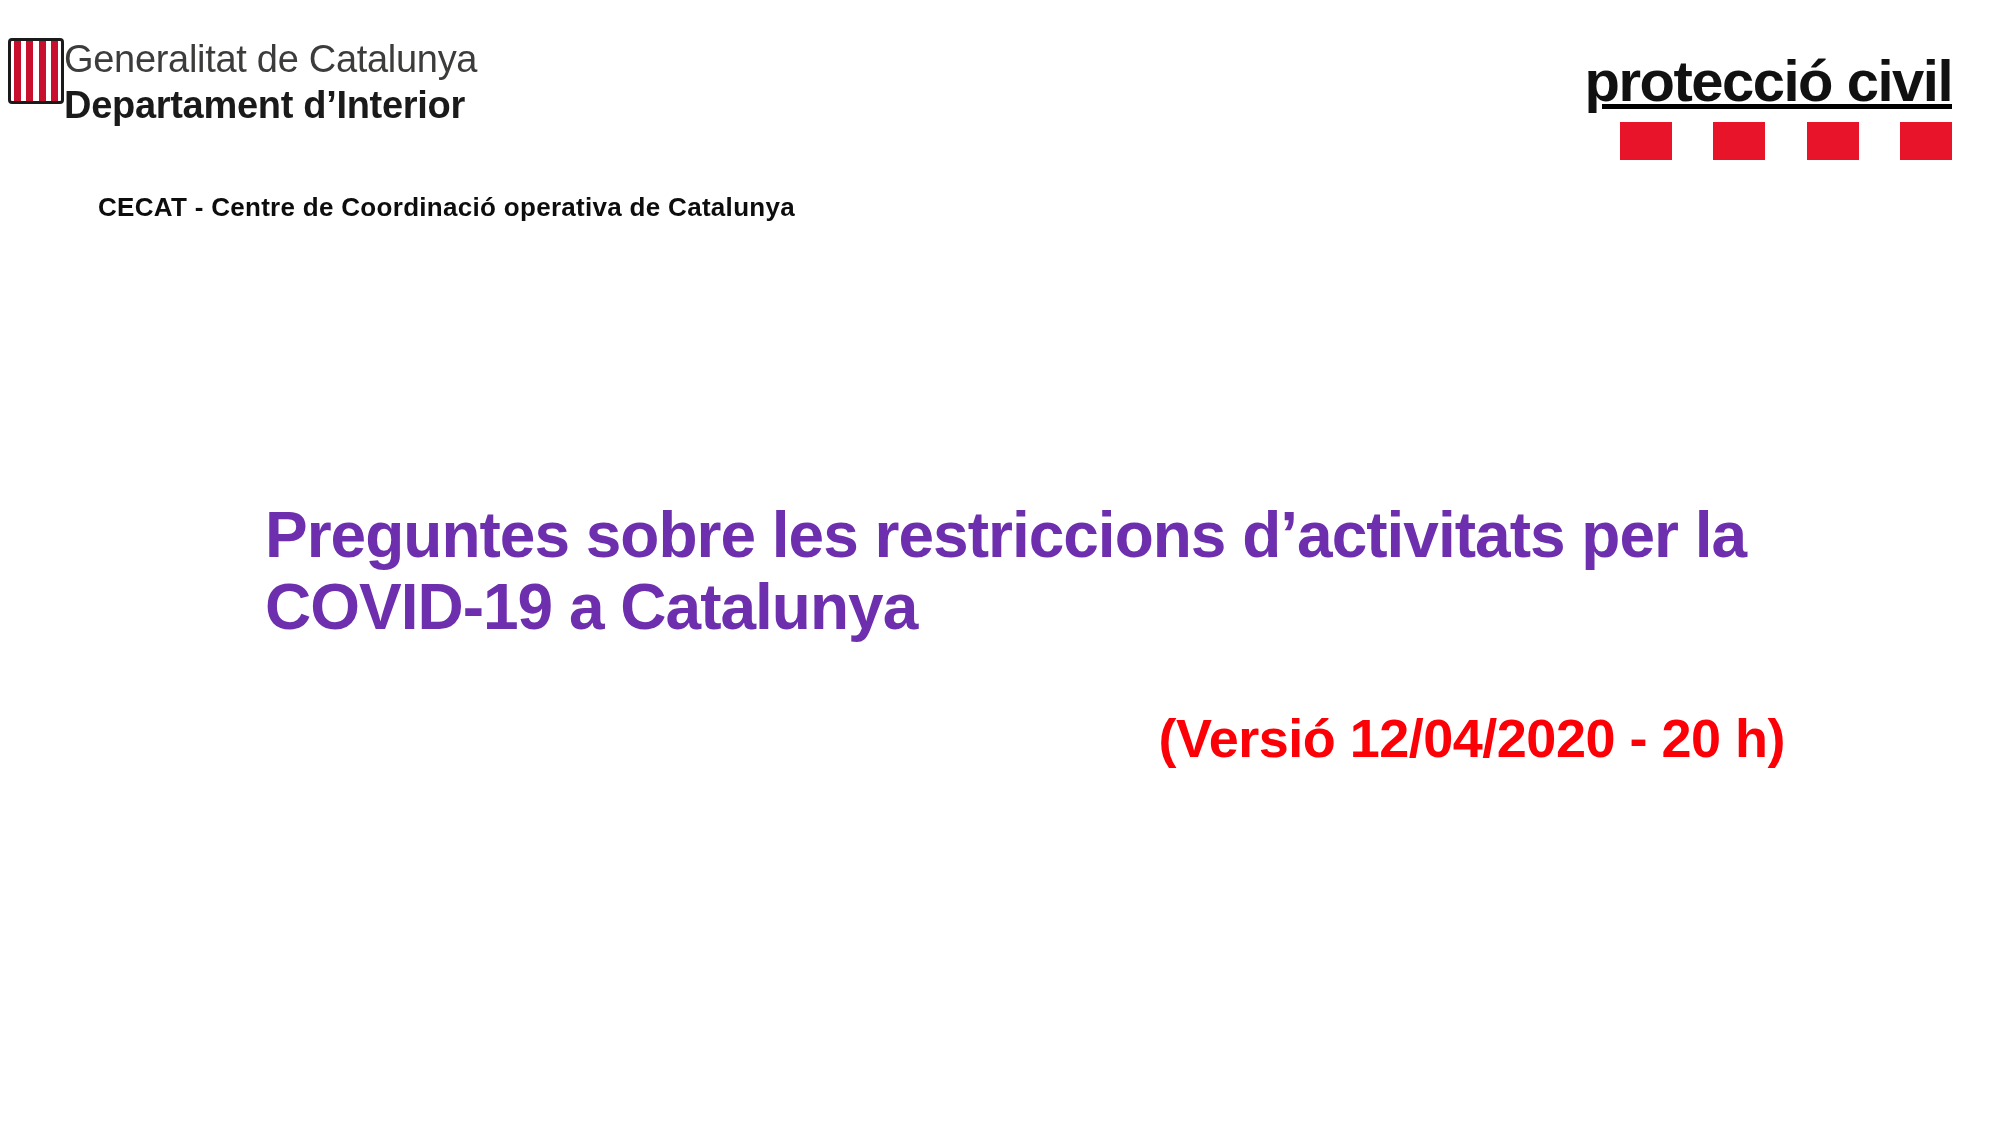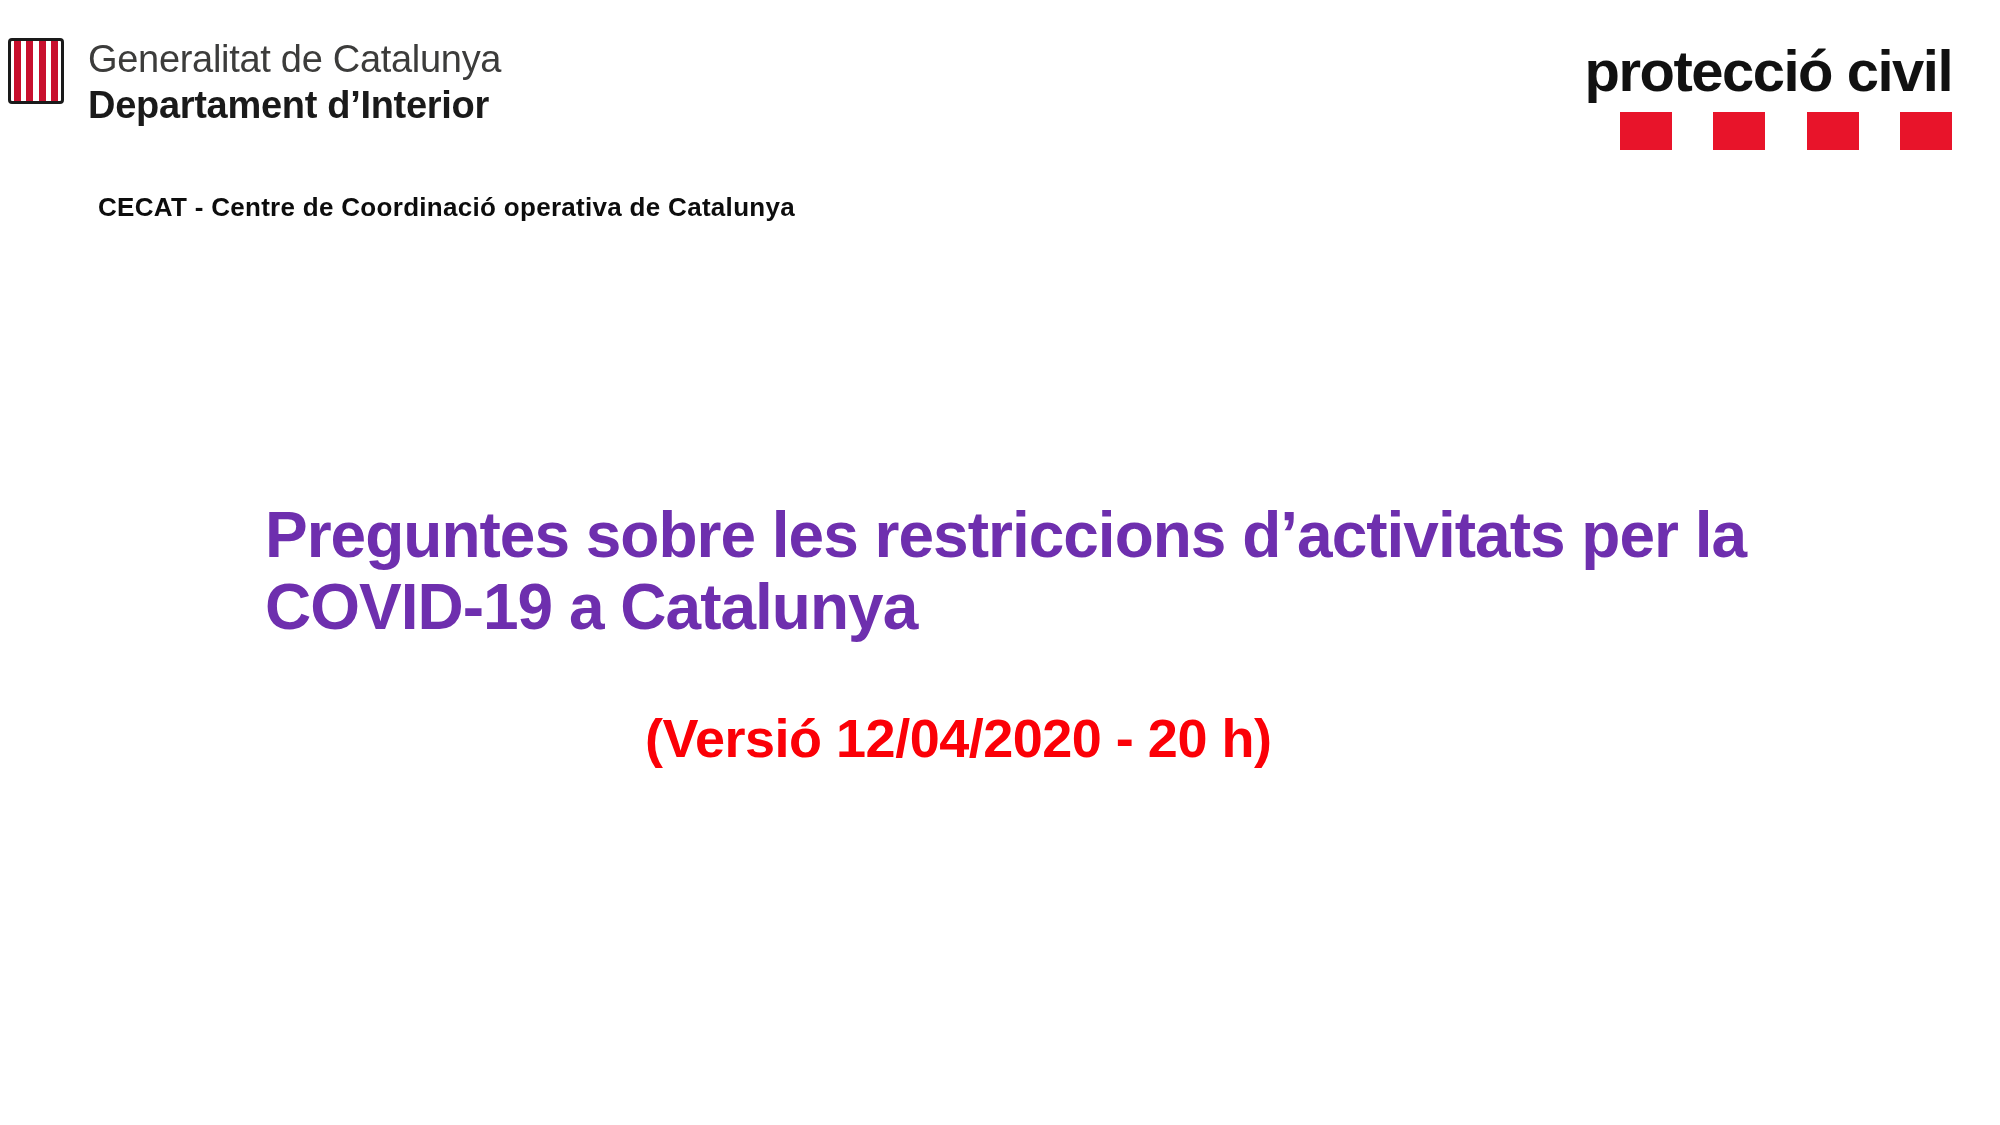--- a/index.html
+++ b/index.html
@@ -58,21 +58,21 @@
     padding: 0 3px;
   }
   .gencat-shield .stripes i {
     display: block;
     width: 7px;
     background: #c8102e;
     height: 100%;
   }
 
   .gencat-text {
-    margin-left: 24px;
+    margin-left: 0;
     line-height: 1.0;
     padding-top: 2px;
   }
   .gencat-text .line1 {
     font-size: 38px;
     color: #3c3c3b;
     font-weight: 400;
     letter-spacing: -0.3px;
     white-space: nowrap;
   }
@@ -93,22 +93,23 @@
     font-weight: bold;
     color: #0d0d0d;
     letter-spacing: 0.3px;
     white-space: nowrap;
   }
 
   
   .pc-logo {
     position: absolute;
     right: 48px;
-    top: 42px;
+    top: 52px;
     width: 430px;
+    text-decoration: underline;
   }
   .pc-logo .pc-text {
     font-size: 58px;
     font-weight: bold;
     color: #111111;
     letter-spacing: -1.5px;
     text-align: right;
     line-height: 1;
     white-space: nowrap;
   }
@@ -143,20 +144,21 @@
     max-width: 1520px;
   }
   .slide-subtitle {
     margin-top: 64px;
     margin-left: 380px;
     font-size: 54px;
     font-weight: bold;
     color: #fb0007;
     letter-spacing: -0.5px;
     white-space: nowrap;
+    text-align: right;
   }
 
   .bottom-strip {
     position: absolute;
     left: 0;
     bottom: 0;
     width: 2000px;
     height: 6px;
   }
 </style>

